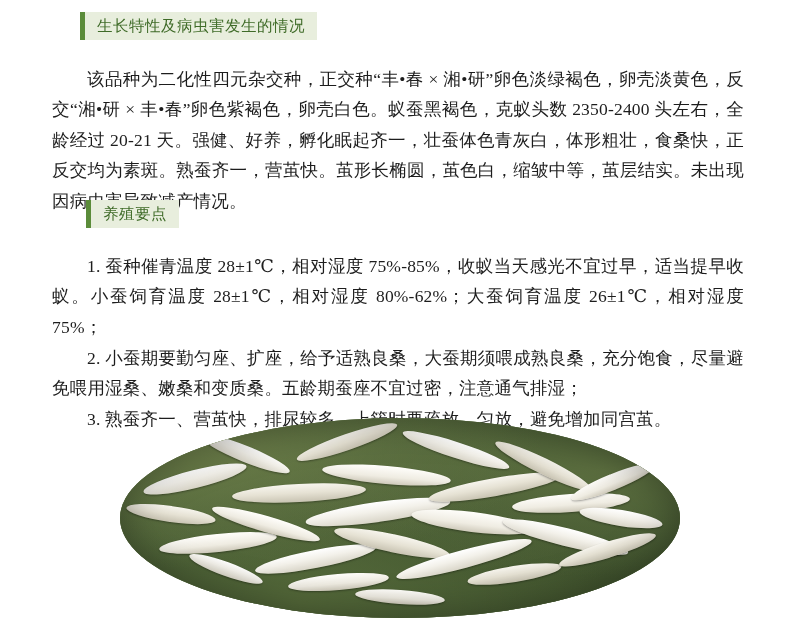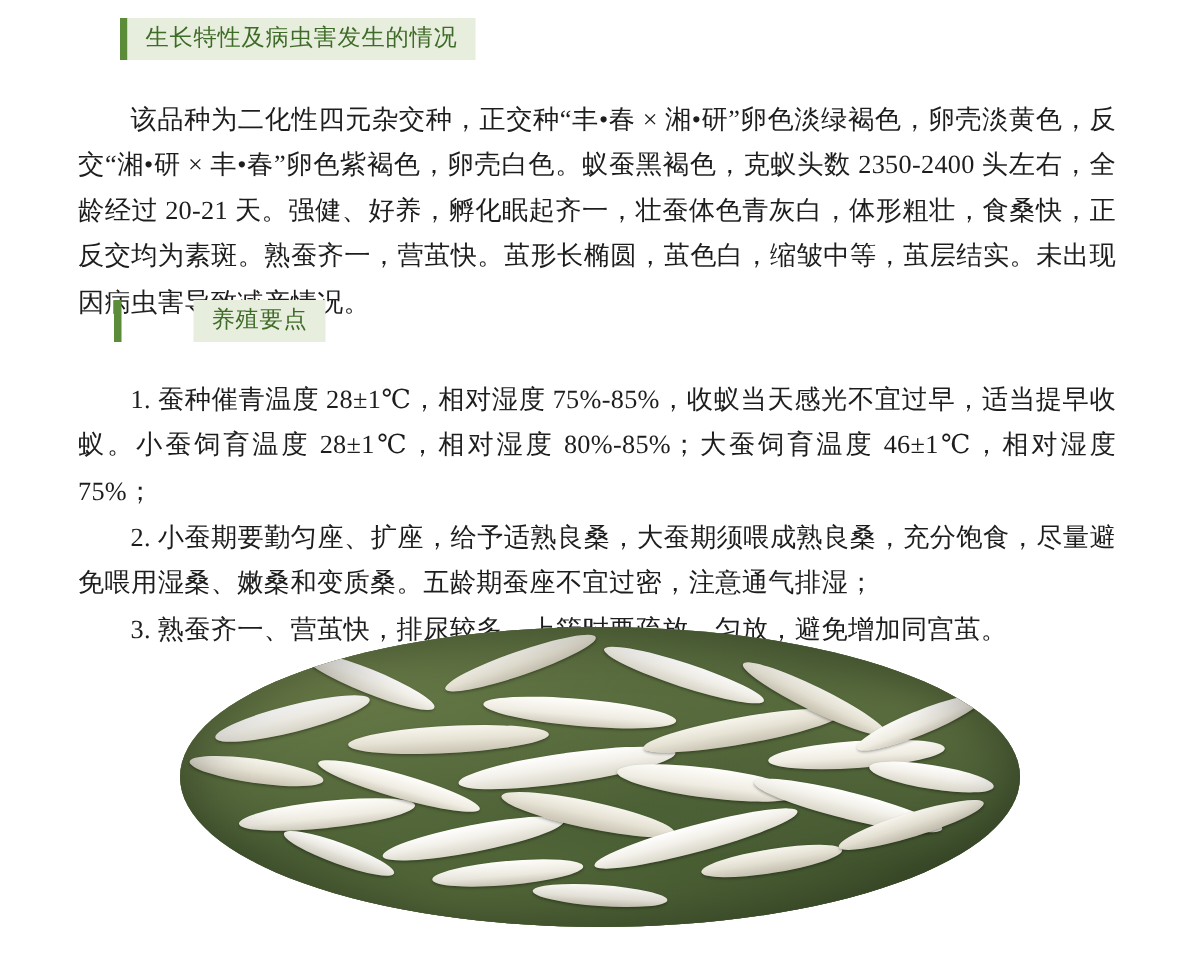--- a/index.html
+++ b/index.html
@@ -45,23 +45,22 @@
     background: #5b8c3a;
     flex: 0 0 5px;
   }
   .heading-1 {
     position: absolute;
     left: 52px;
     top: 12px;
   }
   .heading-2 {
     position: absolute;
-    left: 48px;
+    left: 58px;
     top: 200px;
-    gap: 48px;
   }
   .para {
     position: absolute;
     font-size: 17.5px;
     line-height: 30.5px;
     text-align: justify;
     text-justify: inter-ideograph;
     color: #1d1d1d;
     letter-spacing: 0.2px;
   }
@@ -142,21 +141,21 @@
     <div class="section-heading">生长特性及病虫害发生的情况</div>
   </div>
 
   <p class="para indent p-intro">该品种为二化性四元杂交种，正交种“丰•春 × 湘•研”卵色淡绿褐色，卵壳淡黄色，反交“湘•研 × 丰•春”卵色紫褐色，卵壳白色。蚁蚕黑褐色，克蚁头数 2350-2400 头左右，全龄经过 20-21 天。强健、好养，孵化眠起齐一，壮蚕体色青灰白，体形粗壮，食桑快，正反交均为素斑。熟蚕齐一，营茧快。茧形长椭圆，茧色白，缩皱中等，茧层结实。未出现因病虫害导致减产情况。</p>
 
   <div class="heading-wrap heading-2">
     <div class="bar"></div>
     <div class="section-heading">养殖要点</div>
   </div>
 
-  <p class="para indent p-point-1">1. 蚕种催青温度 28±1℃，相对湿度 75%-85%，收蚁当天感光不宜过早，适当提早收蚁。小蚕饲育温度 28±1℃，相对湿度 80%-85%；大蚕饲育温度 46±1℃，相对湿度 75%；</p>
+  <p class="para indent p-point-1">1. 蚕种催青温度 28±1℃，相对湿度 75%-85%，收蚁当天感光不宜过早，适当提早收蚁。小蚕饲育温度 28±1℃，相对湿度 80%-62%；大蚕饲育温度 26±1℃，相对湿度 75%；</p>
   <p class="para indent p-point-2">2. 小蚕期要勤匀座、扩座，给予适熟良桑，大蚕期须喂成熟良桑，充分饱食，尽量避免喂用湿桑、嫩桑和变质桑。五龄期蚕座不宜过密，注意通气排湿；</p>
   <p class="para indent p-point-3">3. 熟蚕齐一、营茧快，排尿较多，上簇时要疏放、匀放，避免增加同宫茧。</p>
 
   <div class="photo-wrap">
     <div class="photo">
       <div class="leafbg"></div>
 
       <div class="worm" style="left: 4%;  top: 26%; width: 19%; height: 9%;  transform: rotate(-14deg);"></div>
       <div class="worm d" style="left: 1%;  top: 44%; width: 16%; height: 8%;  transform: rotate(8deg);"></div>
       <div class="worm e" style="left: 7%;  top: 58%; width: 21%; height: 9%;  transform: rotate(-6deg);"></div>

